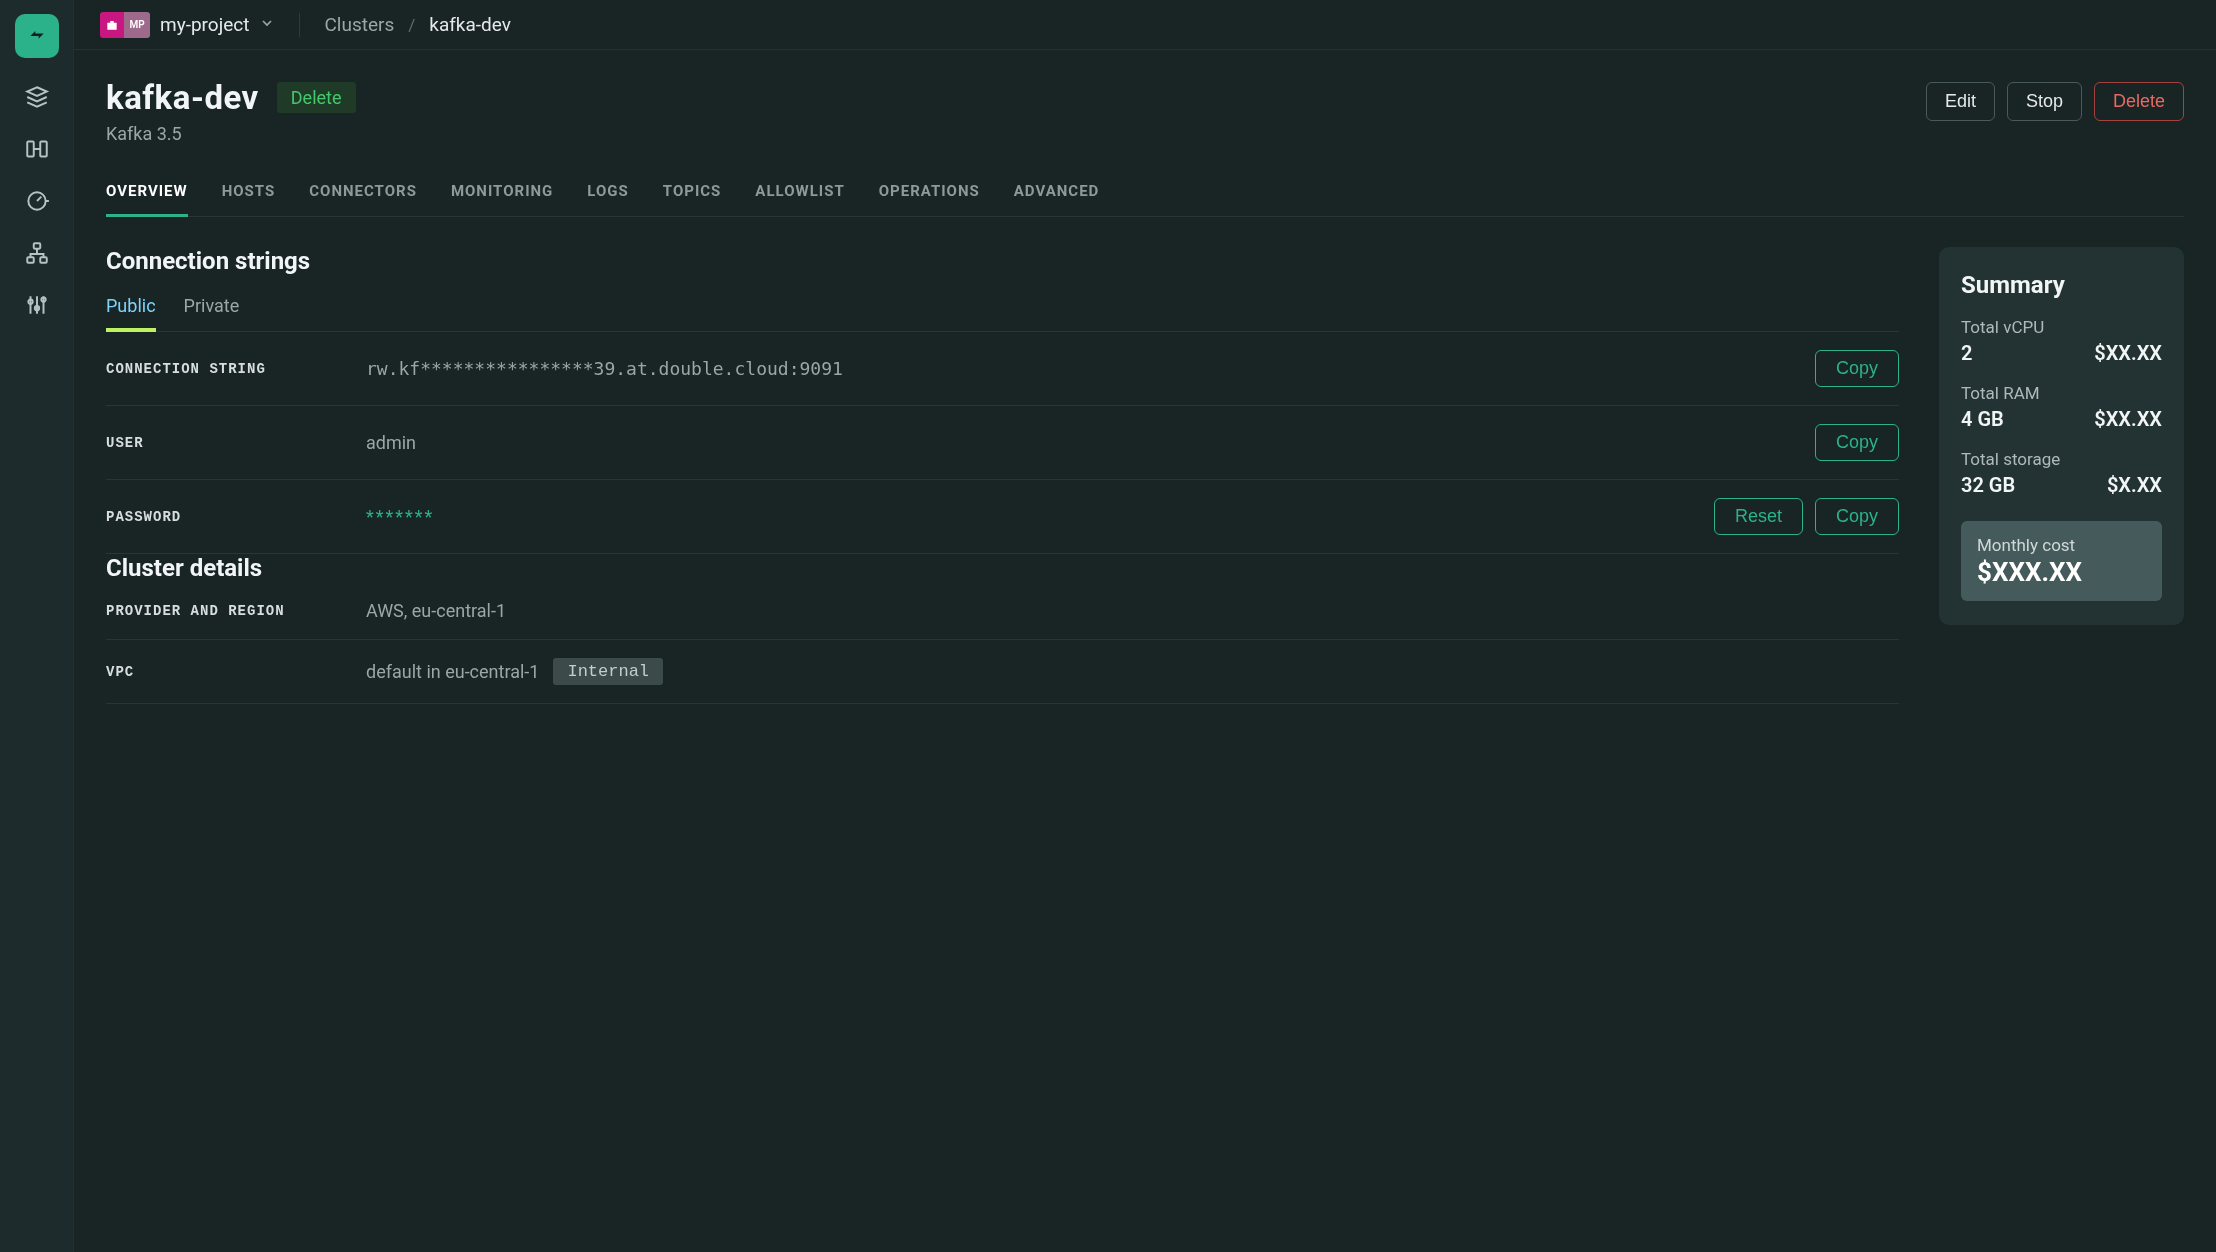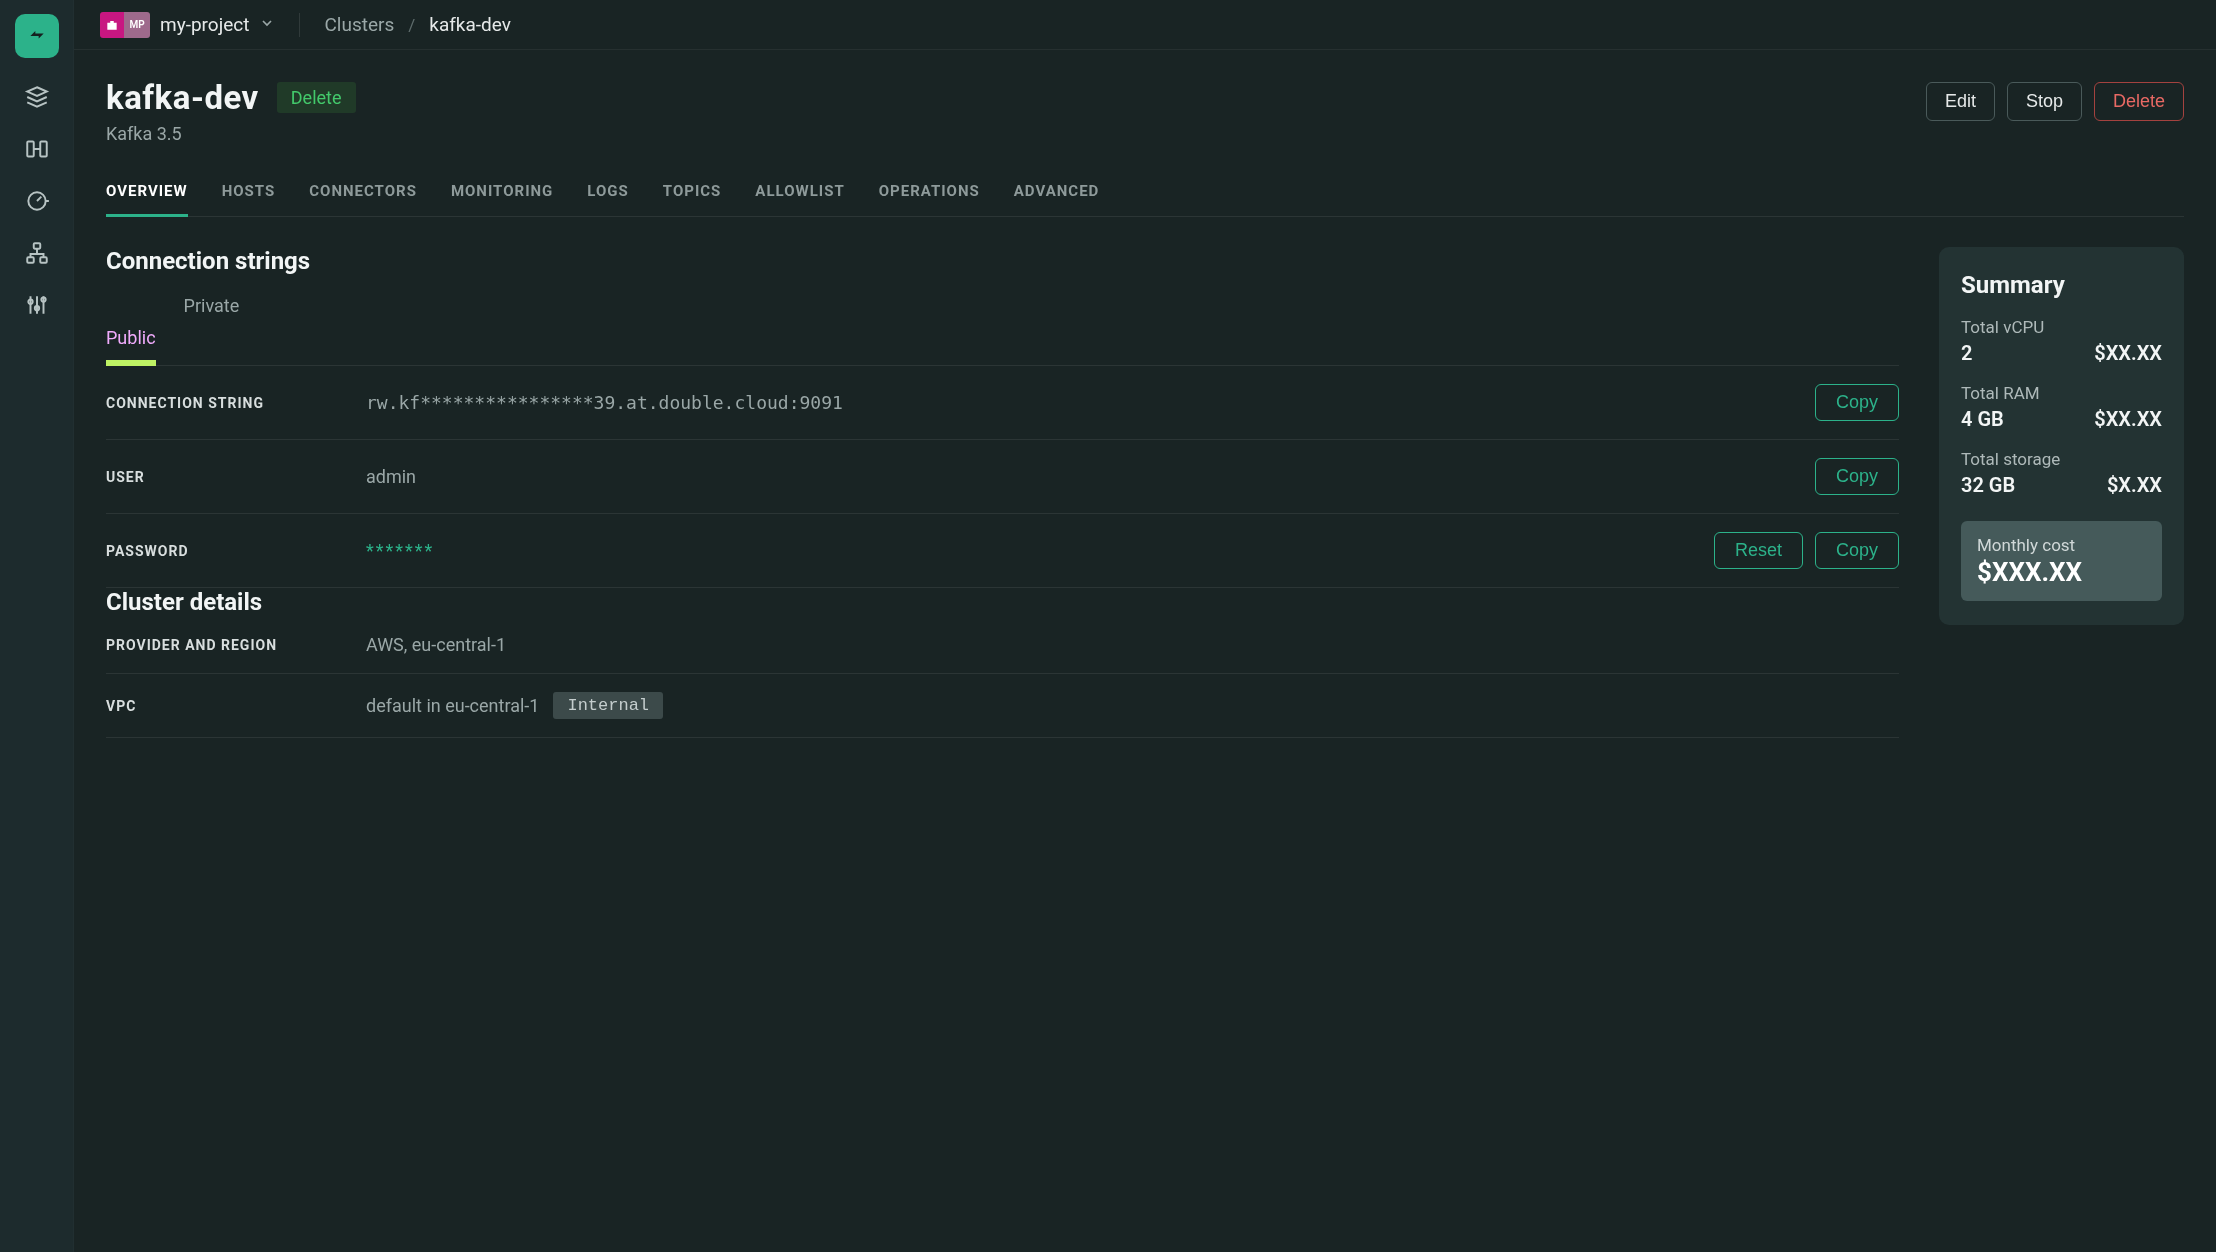--- a/index.html
+++ b/index.html
@@ -119,30 +119,30 @@
 
 .cols { display:flex;gap:40px;margin-top:30px; }
 .left { flex:1;min-width:0; }
 .right { width:245px; }
 
 h2.section { font-size:24px;font-weight:700;color:#f2f5f5; }
 h2.section + .subtabs { margin-top:20px; }
 
 .subtabs { display:flex;gap:28px;border-bottom:1px solid rgba(255,255,255,0.08); }
 .subtab { font-size:18px;color:#9aa7a7;padding-bottom:12px;cursor:pointer; }
-.subtab.active { color:#f0abfc;border-bottom:6px solid #bef264;margin-bottom:-1px;margin-top:32px; }
+.subtab.active { color:#7dd3fc;border-bottom:4px solid #bef264;margin-bottom:-1px; }
 
 .kv-row {
   display:flex;align-items:center;
   border-bottom:1px solid rgba(255,255,255,0.08);
   padding:18px 0;
 }
 .kv-row .k {
   width:260px;font-size:14px;font-weight:700;letter-spacing:1px;
-  color:#d8dede;text-transform:uppercase;
+  color:#d8dede;text-transform:uppercase;font-family:Liberation Mono, monospace;
 }
 .kv-row .v { flex:1;color:#9aa7a7;font-size:18px;display:flex;align-items:center;gap:14px;min-width:0; }
 .kv-row .v .mono { font-family:ui-monospace,Menlo,monospace;overflow:hidden;text-overflow:ellipsis;white-space:nowrap; }
 .kv-row .v .pw { color:#2cb28a;letter-spacing:2px; }
 .kv-row .btns { display:flex;gap:12px;margin-left:auto; }
 .btn.out {
   border:1px solid #2cb28a;color:#2cb28a;padding:7px 20px;
 }
 
 .left h2.section.mt { }

